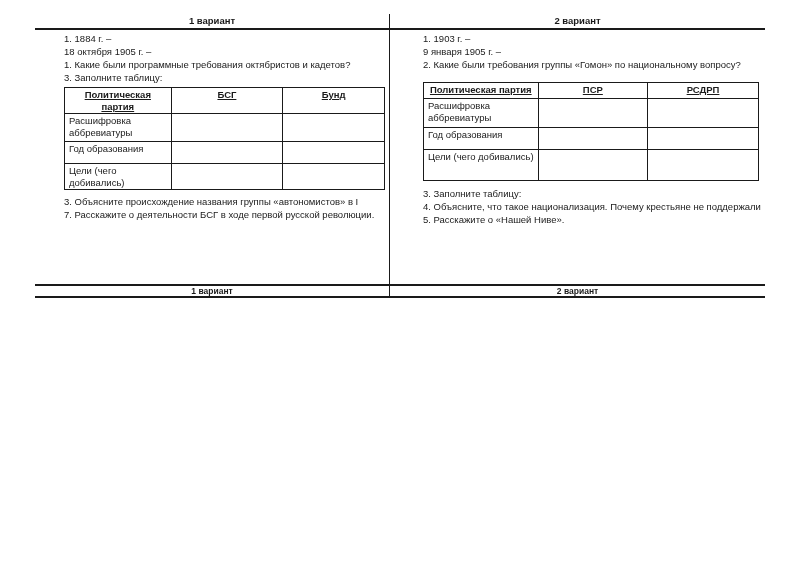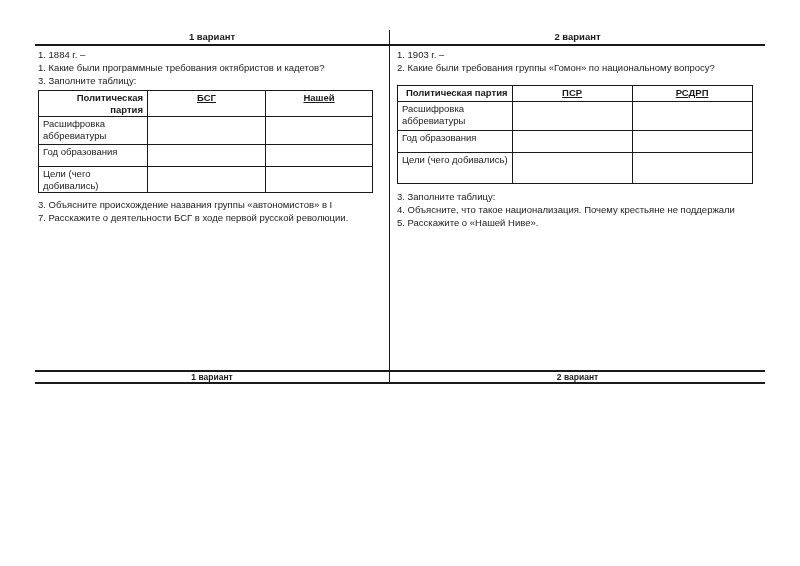--- a/index.html
+++ b/index.html
@@ -14,21 +14,21 @@
   }
   .page {
     position: relative;
     width: 800px;
     height: 566px;
     background: #ffffff;
   }
   .worksheet {
     position: absolute;
     left: 35px;
-    top: 30px;
+    top: 14px;
     width: 730px;
   }
   .variant-row {
     display: grid;
     grid-template-columns: 355px 375px;
   }
   .variant-row.top {
     border-bottom: 2px solid #1a1a1a;
   }
   .variant-row.bottom {
@@ -42,22 +42,23 @@
   }
   .variant-row.top .variant-cell { font-size: 9.5px; line-height: 13px; height: 14px; }
   .variant-row.bottom .variant-cell { font-size: 8.5px; line-height: 10px; height: 10px; }
   .cell-left { border-right: 1px solid #1a1a1a; }
   .content-row {
     display: grid;
     grid-template-columns: 355px 375px;
   }
   .content-cell {
     box-sizing: border-box;
-    height: 324px;
+    height: 254px;
     overflow: hidden;
+    margin-left: 26px;
   }
   .content-cell.left-col  { padding: 2px 4px 0 3px; }
   .content-cell.right-col { padding: 2px 6px 8px 7px; }
   .text-line {
     font-size: 9.5px;
     line-height: 13px;
     white-space: nowrap;
   }
   table.fill-table {
     border-collapse: collapse;
@@ -65,21 +66,21 @@
   }
   table.fill-table td {
     border: 1px solid #1a1a1a;
     vertical-align: top;
     padding: 1px 4px 0 4px;
     font-size: 9.5px;
     line-height: 12px;
     overflow: hidden;
   }
   table.fill-table td.hdr { font-weight: bold; text-align: center; text-decoration: underline; }
-  table.fill-table td.hdr-first { font-weight: bold; text-align: right; }
+  table.fill-table td.hdr-first { font-weight: bold; text-align: center; text-decoration: underline; }
   td.nowrap { white-space: nowrap; }
   .tbl-left  { margin: 3px 0 5px 0; }
   .tbl-right { margin: 11px 0 6px 0; }
   
   .tbl-left  col.c1 { width: 109px; } .tbl-left  col.c2 { width: 118px; } .tbl-left  col.c3 { width: 107px; }
   .tbl-right col.c1 { width: 111px; } .tbl-right col.c2 { width: 120px; } .tbl-right col.c3 { width: 120px; }
   .tbl-left  tr.r1 { height: 19px; } .tbl-left  tr.r2 { height: 28px; } .tbl-left  tr.r3 { height: 22px; } .tbl-left  tr.r4 { height: 26px; }
   .tbl-right tr.r1 { height: 16px; } .tbl-right tr.r2 { height: 29px; } .tbl-right tr.r3 { height: 22px; } .tbl-right tr.r4 { height: 31px; }
 </style>
 </head>
@@ -90,34 +91,35 @@
 
     <div class="variant-row top">
       <div class="variant-cell cell-left">1 вариант</div>
       <div class="variant-cell">2 вариант</div>
     </div>
 
     <div class="content-row">
 
       <div class="content-cell left-col cell-left">
         <div class="text-line">1. 1884 г. –</div>
+        <div class="text-line">18 октября 1905 г. –</div>
         <div class="text-line">1. Какие были программные требования октябристов и кадетов?</div>
         <div class="text-line">3. Заполните таблицу:</div>
 
         <table class="fill-table tbl-left">
           <colgroup>
               <col class="c1">
               <col class="c2">
               <col class="c3">
             </colgroup>
           <tbody>
               <tr class="r1">
             <td class="hdr-first">Политическая партия</td>
             <td class="hdr">БСГ</td>
-            <td class="hdr">Нашей</td>
+            <td class="hdr">Бунд</td>
           </tr>
           <tr class="r2">
             <td>Расшифровка аббревиатуры</td>
             <td></td>
             <td></td>
           </tr>
           <tr class="r3">
             <td>Год образования</td>
             <td></td>
             <td></td>
@@ -129,20 +131,21 @@
           </tr>
         </tbody>
           </table>
 
         <div class="text-line">3. Объясните происхождение названия группы «автономистов» в I</div>
         <div class="text-line">7. Расскажите о деятельности БСГ в ходе первой русской революции.</div>
       </div>
 
       <div class="content-cell right-col">
         <div class="text-line">1. 1903 г. –</div>
+        <div class="text-line">9 января 1905 г. –</div>
         <div class="text-line">2. Какие были требования группы «Гомон» по национальному вопросу?</div>
 
         <table class="fill-table tbl-right">
           <colgroup>
               <col class="c1">
               <col class="c2">
               <col class="c3">
             </colgroup>
           <tbody>
               <tr class="r1">

